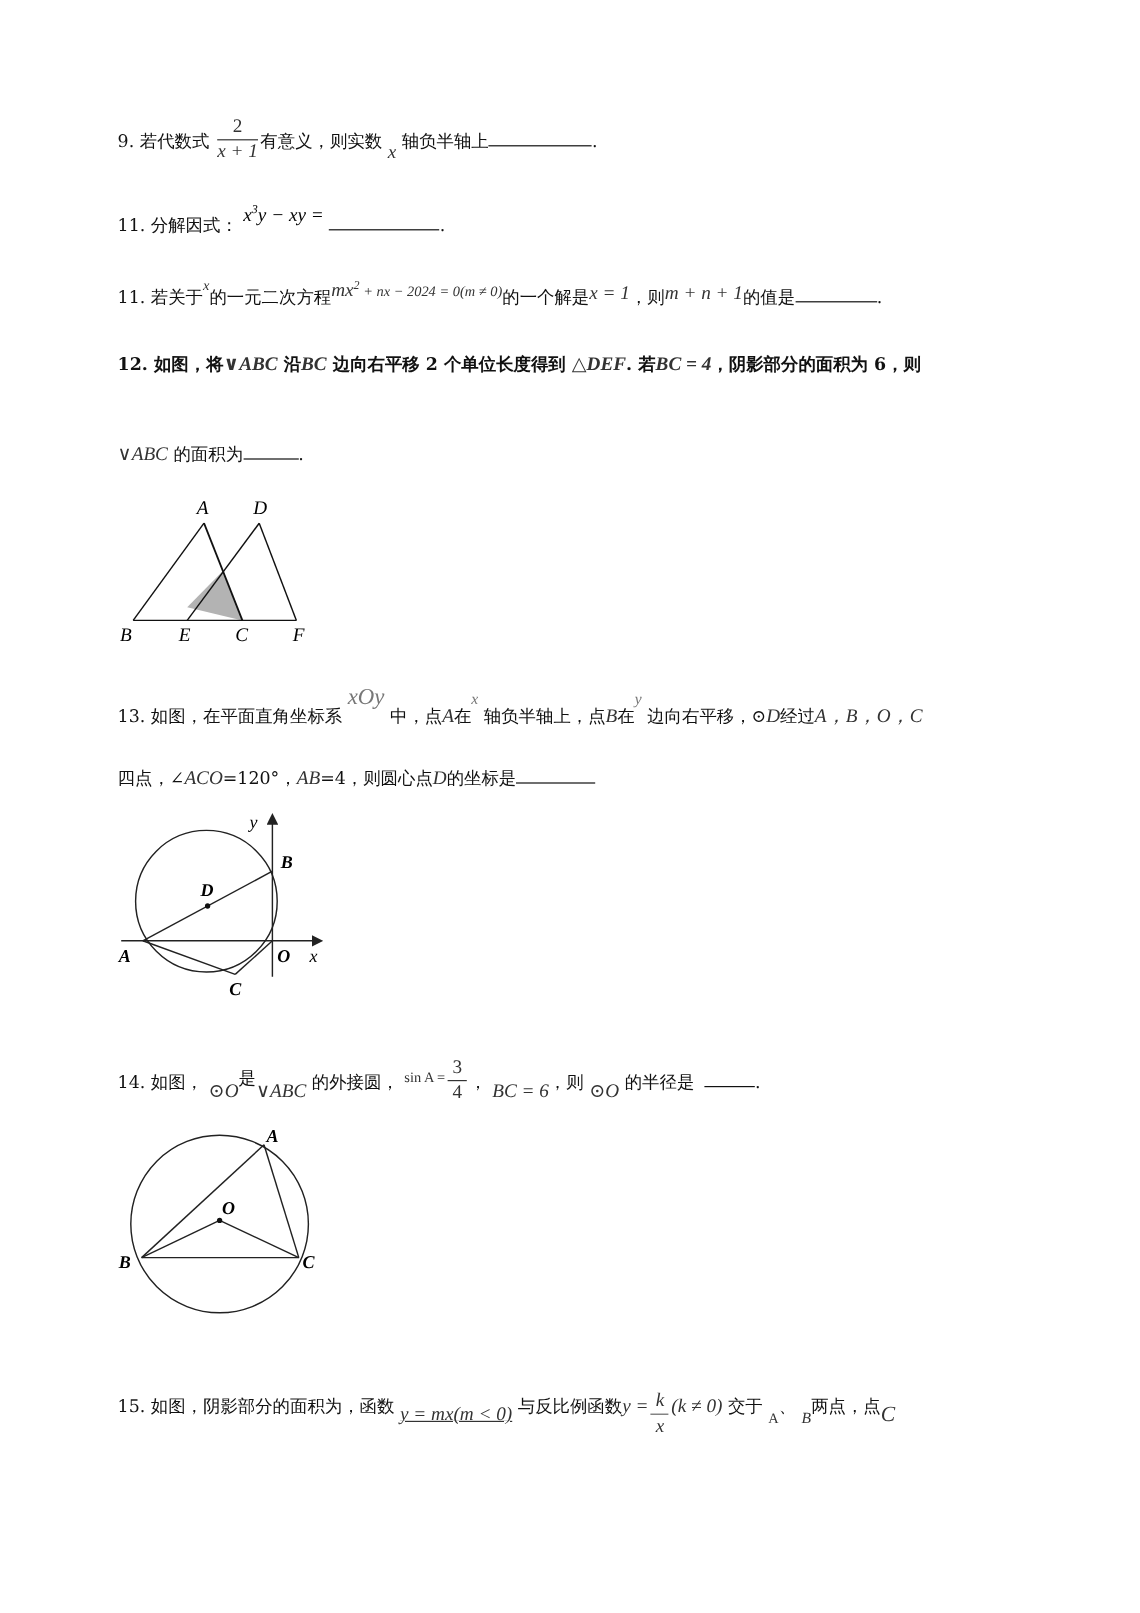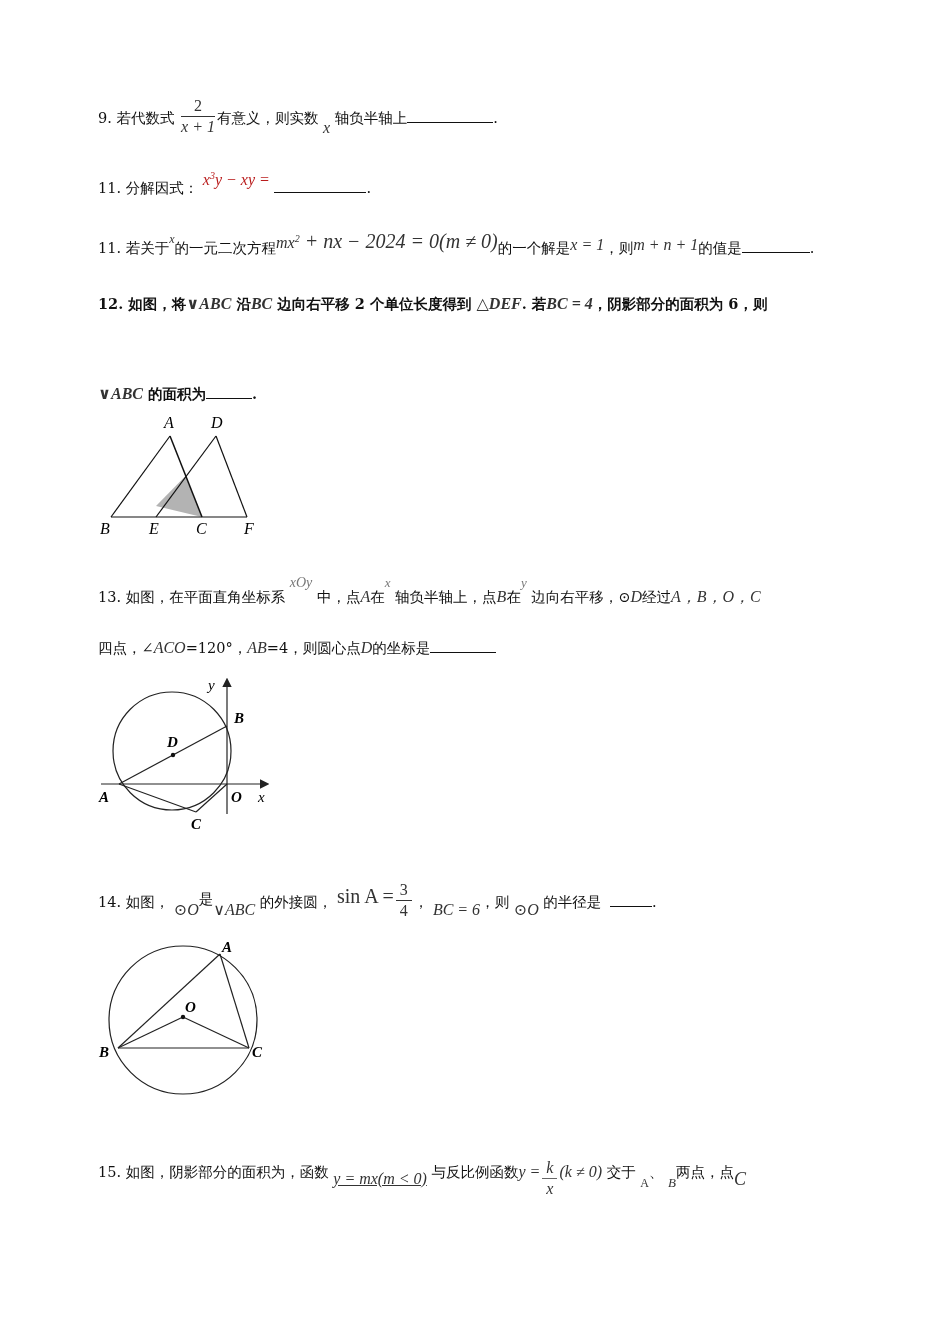--- a/index.html
+++ b/index.html
@@ -1,20 +1,20 @@
 <!DOCTYPE html>
 <html><head>
 <meta charset="utf-8">
 <style>
   html, body { margin: 0; padding: 0; background: #ffffff; }
   body { width: 950px; height: 1344px; position: relative; overflow: hidden;
          font-family: "DejaVu Serif", "Liberation Serif", serif; color: #111; }
   .line { position: absolute; left: 88px; font-size: 14.5px; white-space: nowrap; line-height: 20px; margin-left: 10px; }
   .m { font-family: "Liberation Serif", "DejaVu Serif", serif; font-style: italic; font-size: 16px; color: #333; }
-  .mu { font-family: "Liberation Serif", "DejaVu Serif", serif; font-size: 20px; color: #333; }
+  .mu { font-family: "Liberation Serif", "DejaVu Serif", serif; font-size: 12px; color: #333; }
   .sup { position: relative; top: -10px; }
   .sub { position: relative; top: 10px; }
   .frac { display: inline-block; vertical-align: middle; text-align: center; font-family: "Liberation Serif", serif; font-size: 16px; color:#333; margin: 0 2px; }
   .frac .num { display: block; padding: 0 4px; border-bottom: 1px solid #333; line-height: 20px; }
   .frac .den { display: block; line-height: 20px; font-style: italic; }
   .blank { display: inline-block; border-bottom: 1px solid #111; vertical-align: baseline; height: 14px; }
   .fig { position: absolute; }
   svg text { font-family: "Liberation Serif", "DejaVu Serif", serif; font-style: italic; }
 </style>
 </head>
@@ -27,37 +27,37 @@
     <span class="num">2</span>
     <span class="den">x + 1</span>
   </span><span>有意义，则实数</span>
   <span class="m sub">x</span>
   <span>轴负半轴上</span><span class="blank" style="width:86px;"></span><span>.</span>
 </div>
 
 <div class="line" style="top:174px;">
   <span>11.</span>
   <span>分解因式：</span>
-  <span class="m" style="position:relative; top:-8px; color:#b91c1c;font-style:italic;"><span>x</span><sup style="font-size:10px;">3</sup><span>y − xy =</span></span>
+  <span class="m" style="position:relative; top:-8px; color:#000000;font-style:italic;"><span>x</span><sup style="font-size:10px;">3</sup><span>y − xy =</span></span>
   <span class="blank" style="width:92px;"></span><span>.</span>
 </div>
 
 <div class="line" style="top:234px;">
   <span>11.</span>
   <span>若关于</span><span class="m sup" style="font-size:12px;">x</span><span>的一元二次方程</span><span class="m" style="position:relative; top:-5px;"><span>mx</span><sup style="font-size:10px;">2</sup><span class="mu"> + nx − 2024 = 0</span><span class="mu">(m ≠ 0)</span></span><span>的一个解是</span><span class="m" style="position:relative; top:-3px;">x = 1</span><span>，则</span><span class="m" style="position:relative; top:-3px;">m + n + 1</span><span>的值是</span><span class="blank" style="width:68px;"></span><span>.</span>
 </div>
 
 <div class="line" style="top:294px;font-weight:bold;">
   <span>12.</span>
   <span>如图，将</span><span class="m">∨ABC</span>
   <span>沿</span><span class="m">BC</span>
   <span>边向右平移 2 个单位长度得到</span>
   <span class="m">△DEF</span><span>. 若</span><span class="m">BC = 4</span><span>，阴影部分的面积为 6，则</span>
 </div>
-<div class="line" style="top:384px;font-weight:bold;">
+<div class="line" style="top:368px;">
   <span class="m">∨ABC</span>
   <span>的面积为</span><span class="blank" style="width:46px;"></span><span>.</span>
 </div>
 
 <svg class="fig" style="left:95px; top:410px;" width="175" height="130">
   <polygon points="61,96 90.5,66 107,107" fill="#b3b3b3"></polygon>
   <line x1="16" y1="107" x2="152" y2="107" stroke="#111" stroke-width="1.2"></line>
   <line x1="16" y1="107" x2="75" y2="26" stroke="#111" stroke-width="1.2"></line>
   <line x1="75" y1="26" x2="107" y2="107" stroke="#111" stroke-width="1.5"></line>
   <line x1="61" y1="107" x2="121" y2="26" stroke="#111" stroke-width="1.2"></line>
@@ -66,21 +66,21 @@
   <text x="116" y="18" font-size="16">D</text>
   <text x="5" y="124" font-size="16">B</text>
   <text x="54" y="124" font-size="16">E</text>
   <text x="101" y="124" font-size="16">C</text>
   <text x="149" y="124" font-size="16">F</text>
 </svg>
 
 <div class="line" style="top:587px;">
   <span>13.</span>
   <span>如图，在平面直角坐标系</span>
-  <span class="m" style="position:relative; top:-15px; font-size:14px; color:#777;">xOy</span>
+  <span class="m" style="position:relative; top:-15px; font-size:19px; color:#777;">xOy</span>
   <span>中，点</span><span class="m">A</span><span>在</span><span class="m" style="position:relative; top:-15px; font-size:13px; color:#777;">x</span>
   <span>轴负半轴上，点</span><span class="m">B</span><span>在</span><span class="m" style="position:relative; top:-15px; font-size:13px; color:#777;">y</span>
   <span>边向右平移，⊙</span><span class="m">D</span><span>经过</span><span class="m">A，B，O，C</span>
 </div>
 <div class="line" style="top:638px;">
   <span>四点，∠</span><span class="m">ACO</span><span>=120°，</span><span class="m">AB</span><span>=4，则圆心点</span><span class="m">D</span><span>的坐标是</span><span class="blank" style="width:66px;"></span>
 </div>
 
 <svg class="fig" style="left:95px; top:672px;" width="185" height="165">
   <defs>

